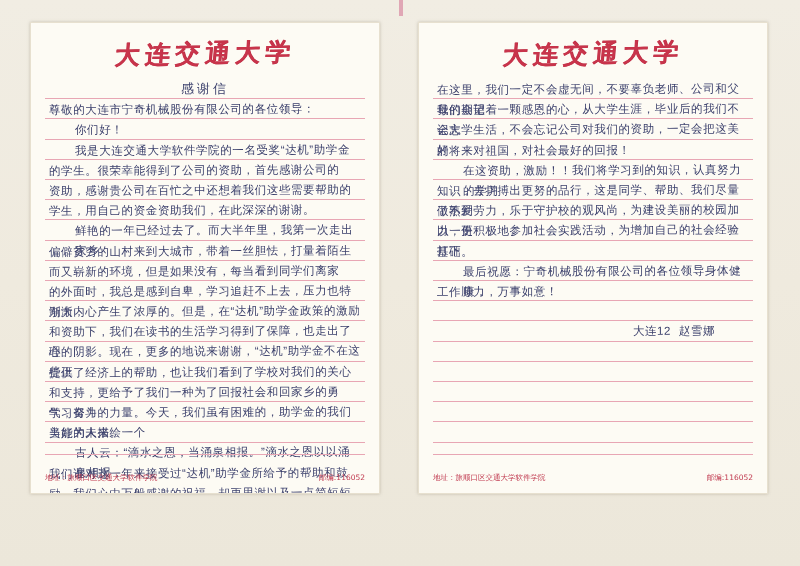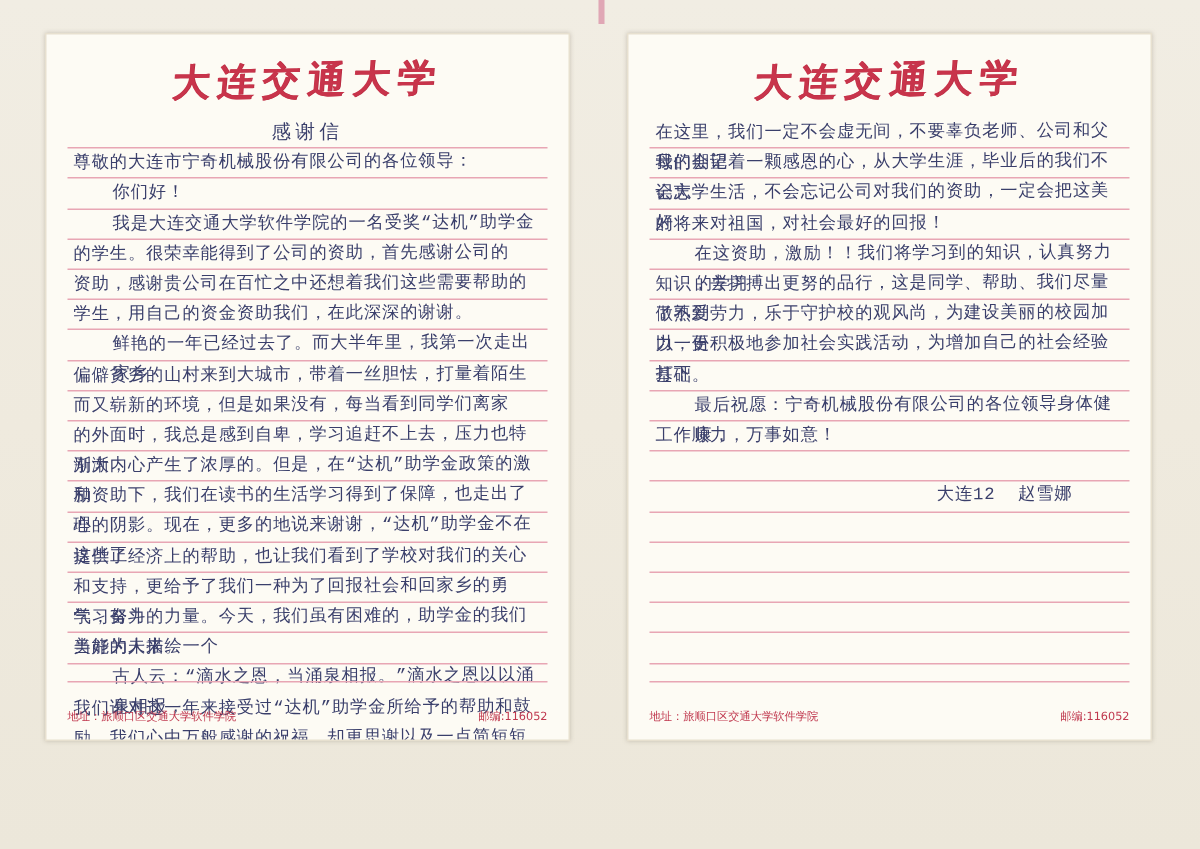--- a/index.html
+++ b/index.html
@@ -65,21 +65,21 @@
     border-top:1px solid #e8a6b4;
     padding-top:18px;
   }
 
   
   .hw{
     position:absolute;
     left:18px;right:18px;
     top:56px;bottom:36px;
     color:#3a3f6b;
-    font-family:Liberation Mono, monospace;
+    font-family:Liberation Sans, sans-serif;
     font-size:11.5px;
     line-height:20.2px;
     letter-spacing:0.6px;
     white-space:pre-wrap;
     word-break:break-all;
   }
   .hw .ln{
     display:block;
     height:20.2px;
     line-height:20.2px;

